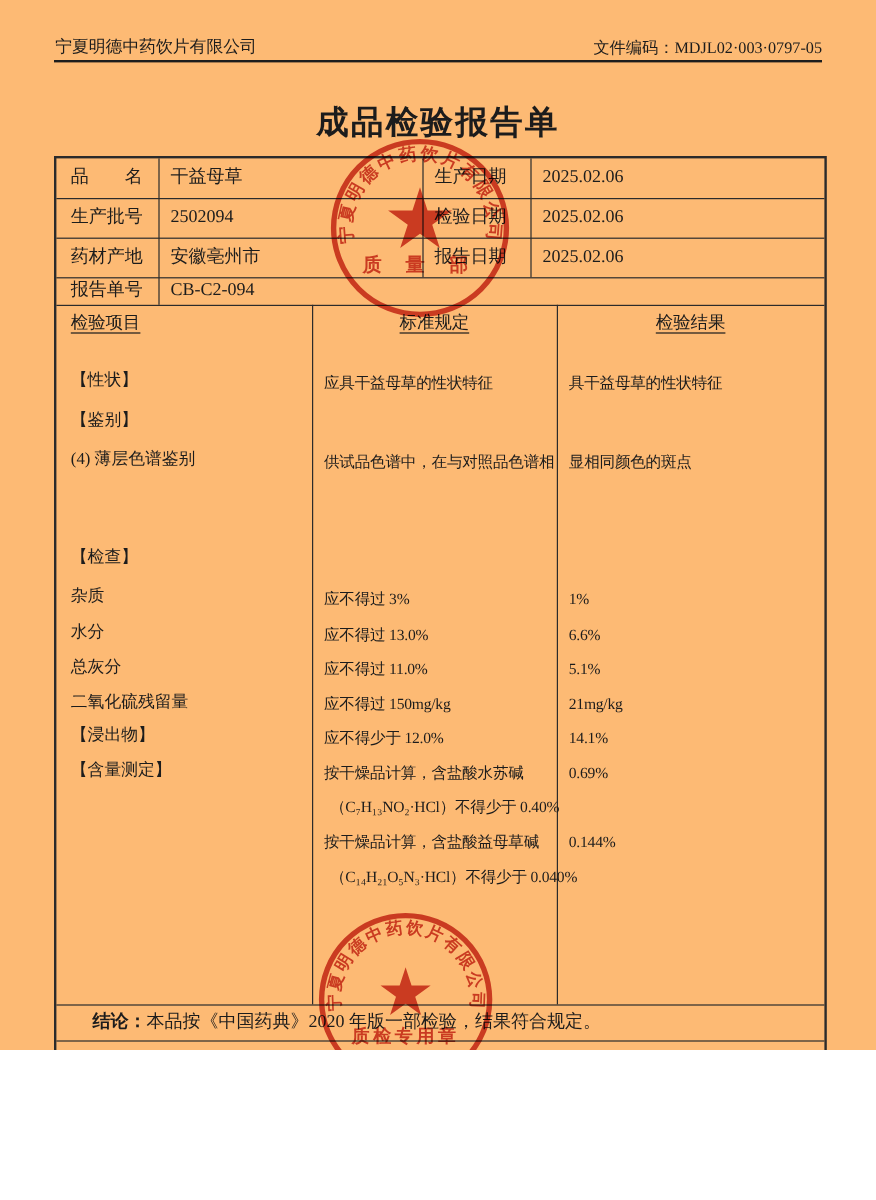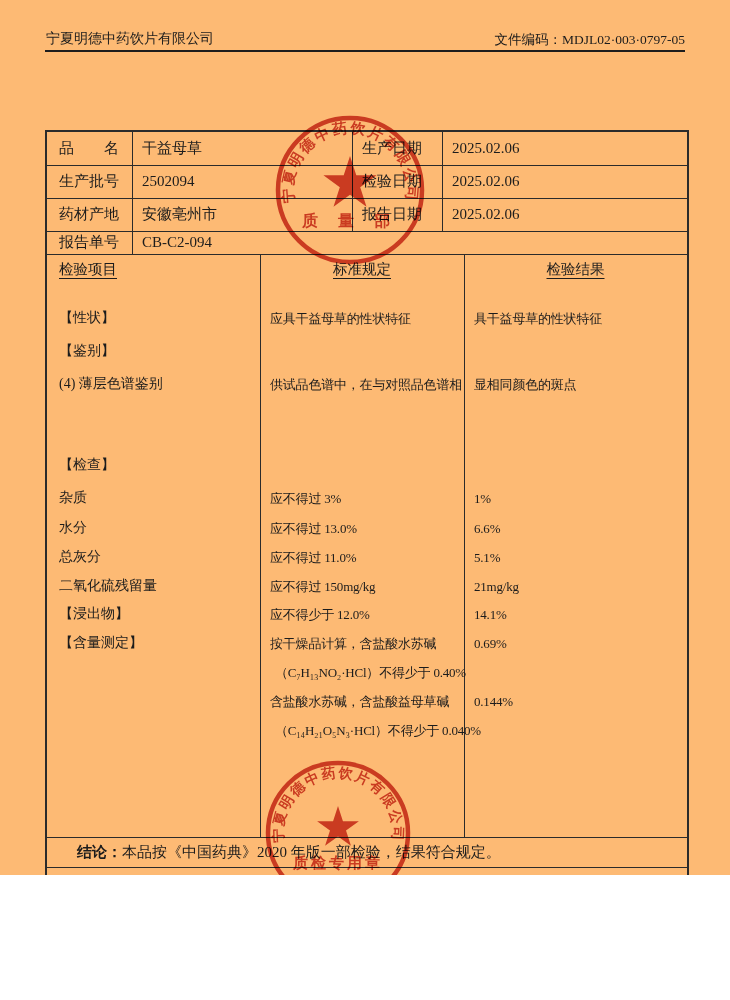--- a/index.html
+++ b/index.html
@@ -29,20 +29,21 @@
 </style>
 </head>
 <body>
 
 <div class="page">
 
   <div class="abs hdr-company">宁夏明德中药饮片有限公司</div>
   <div class="abs hdr-code"><span>文件编码：</span><span>MDJL02·003·0797-05</span></div>
   <div class="hdr-rule"></div>
 
+  <div class="doc-title">成品检验报告单</div>
 
   <div class="doc-table">
 
     <div class="hline" style="top:33px"></div>
     <div class="hline" style="top:66px"></div>
     <div class="hline" style="top:99px"></div>
     <div class="hline" style="top:122px"></div>
     <div class="hline" style="top:705px"></div>
     <div class="hline" style="top:735px"></div>
     <div class="vline" style="left:85px;top:0;height:122px"></div>
@@ -102,21 +103,21 @@
     <div class="t std" style="left:427px;top:447px">21mg/kg</div>
 
     <div class="t" style="left:12px;top:474px">【浸出物】</div>
     <div class="t std" style="left:223px;top:475px">应不得少于 12.0%</div>
     <div class="t std" style="left:427px;top:475px">14.1%</div>
 
     <div class="t" style="left:12px;top:503px">【含量测定】</div>
     <div class="t std" style="left:223px;top:504px">按干燥品计算，含盐酸水苏碱</div>
     <div class="t std" style="left:228px;top:533px">（C₇H₁₃NO₂·HCl）不得少于 0.40%</div>
     <div class="t std" style="left:427px;top:504px">0.69%</div>
-    <div class="t std" style="left:223px;top:562px">含盐酸水苏碱，含盐酸益母草碱</div>
+    <div class="t std" style="left:223px;top:562px">按干燥品计算，含盐酸益母草碱</div>
     <div class="t std" style="left:228px;top:591px">（C₁₄H₂₁O₅N₃·HCl）不得少于 0.040%</div>
     <div class="t std" style="left:427px;top:562px">0.144%</div>
 
     <div class="t foot" style="left:30px;top:711px"><span class="bold">结论：</span><span>本品按《中国药典》2020 年版一部检验，结果符合规定。</span></div>
 
   </div>
 
   <div class="abs sig-label" style="left:57px;top:947px">负责人：</div>
   <div class="abs sig-label" style="left:263px;top:947px">复核人：</div>
   <div class="abs sig-label" style="left:462px;top:947px">检验人：</div>

